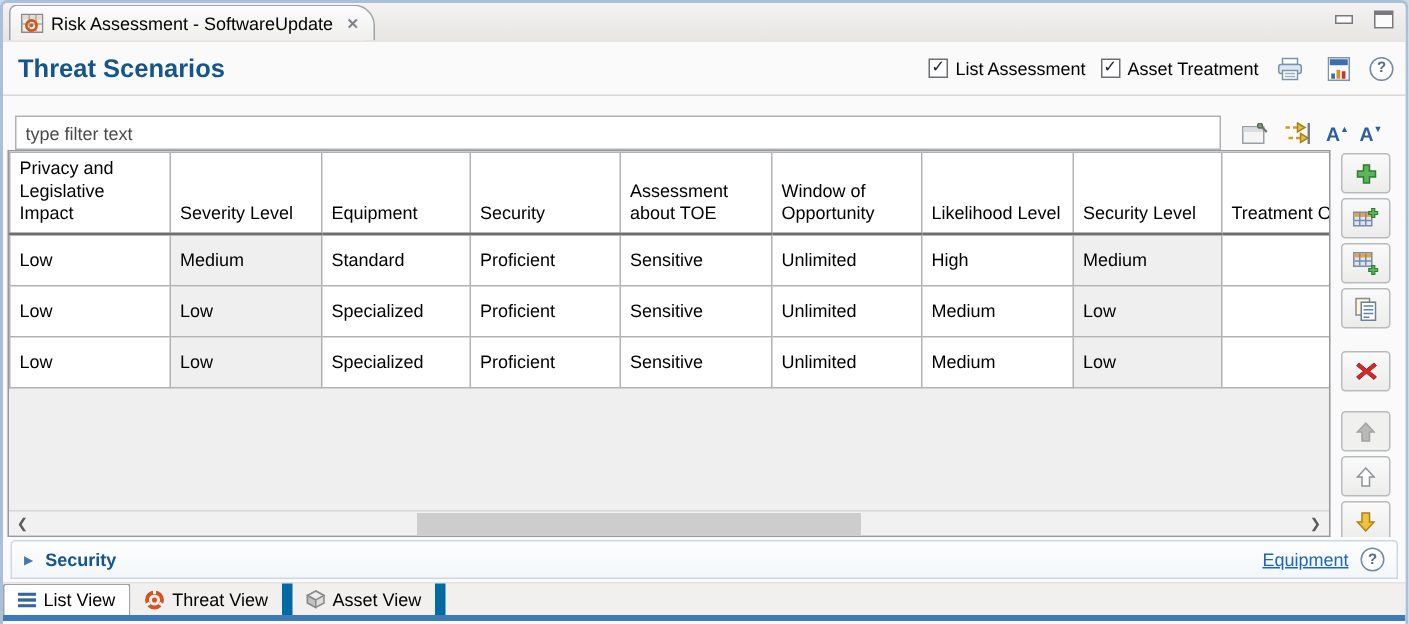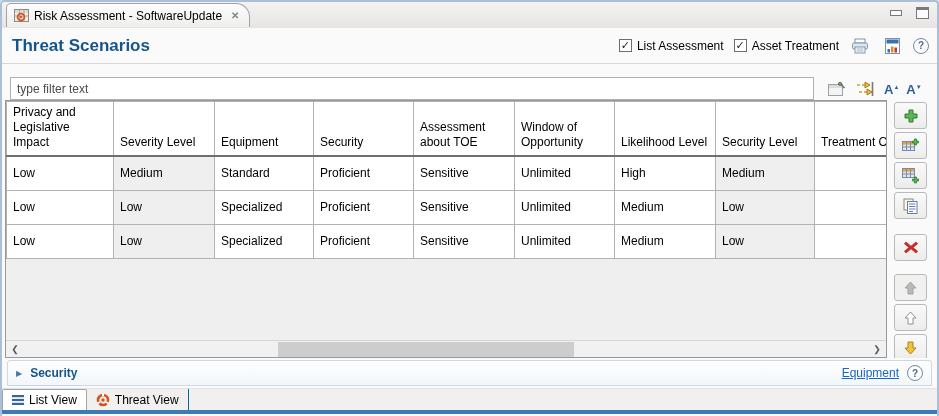--- a/index.html
+++ b/index.html
@@ -61,21 +61,21 @@
   
   .extended{ height:30px; padding:2px 5px; flex:none; background:#fafafa;}
   .ext-bar{ height:26px; border:1px solid #ccd8e4; border-radius:3px 3px 0 0; background:linear-gradient(#fdfefe,#f3f7fa);
             display:flex; align-items:center; padding:0 8px; gap:8px;}
   .ext-arrow{ color:#4878a8; font-size:8px;}
   .ext-label{ color:#15558c; font-weight:bold;}
   .ext-spacer{ flex:1;}
   .customize{ color:#1a66c4; text-decoration:underline; cursor:pointer;}
   
   .bottomtabs{ height:22px; background:#f1f0ef; display:flex; align-items:stretch; flex:none; border-top:1px solid #e4e2e1;}
-  .btab{ display:flex; align-items:center; gap:5px; padding:0 9px; border-right:1px solid #0369a1; cursor:pointer; color:#000;}
+  .btab{ display:flex; align-items:center; gap:5px; padding:0 9px; border-right:7px solid #0369a1; cursor:pointer; color:#000;}
   .btab.active{ background:#fff; border:1px solid #9fa4a9; border-bottom:none; border-radius:2px 2px 0 0; position:relative; top:0;}
   .bluebar{ height:4px; background:#3d7ab8; flex:none;}
   svg{ display:block;}
 </style>
 </head>
 <body>
 
 <div class="window">
 
   <div class="tabstrip">
@@ -317,16 +317,24 @@
     <div class="btab">
       <svg width="14" height="14" viewBox="0 0 14 14">
         <circle cx="7" cy="7" r="5" fill="none" stroke="#d4531e" stroke-width="2.6"></circle>
         <circle cx="7" cy="7" r="1.7" fill="#d4531e"></circle>
         <line x1="7" y1="0.5" x2="7" y2="3" stroke="#fff" stroke-width="2"></line>
         <line x1="1.5" y1="10.5" x2="3.8" y2="9" stroke="#fff" stroke-width="2"></line>
         <line x1="12.5" y1="10.5" x2="10.2" y2="9" stroke="#fff" stroke-width="2"></line>
       </svg>
       <span>Threat View</span>
     </div>
+    <div class="btab">
+      <svg width="13" height="13" viewBox="0 0 13 13">
+        <polygon points="6.5,1 12,4 12,9 6.5,12 1,9 1,4" fill="#dcdcdc" stroke="#8a8a8a"></polygon>
+        <polygon points="6.5,1 12,4 6.5,7 1,4" fill="#ececec" stroke="#8a8a8a"></polygon>
+        <polygon points="6.5,7 6.5,12 1,9 1,4" fill="#c2c2c2" stroke="#8a8a8a"></polygon>
+      </svg>
+      <span>Asset View</span>
+    </div>
   </div>
   <div class="bluebar"></div>
 
 </div>
 
 </body></html>

